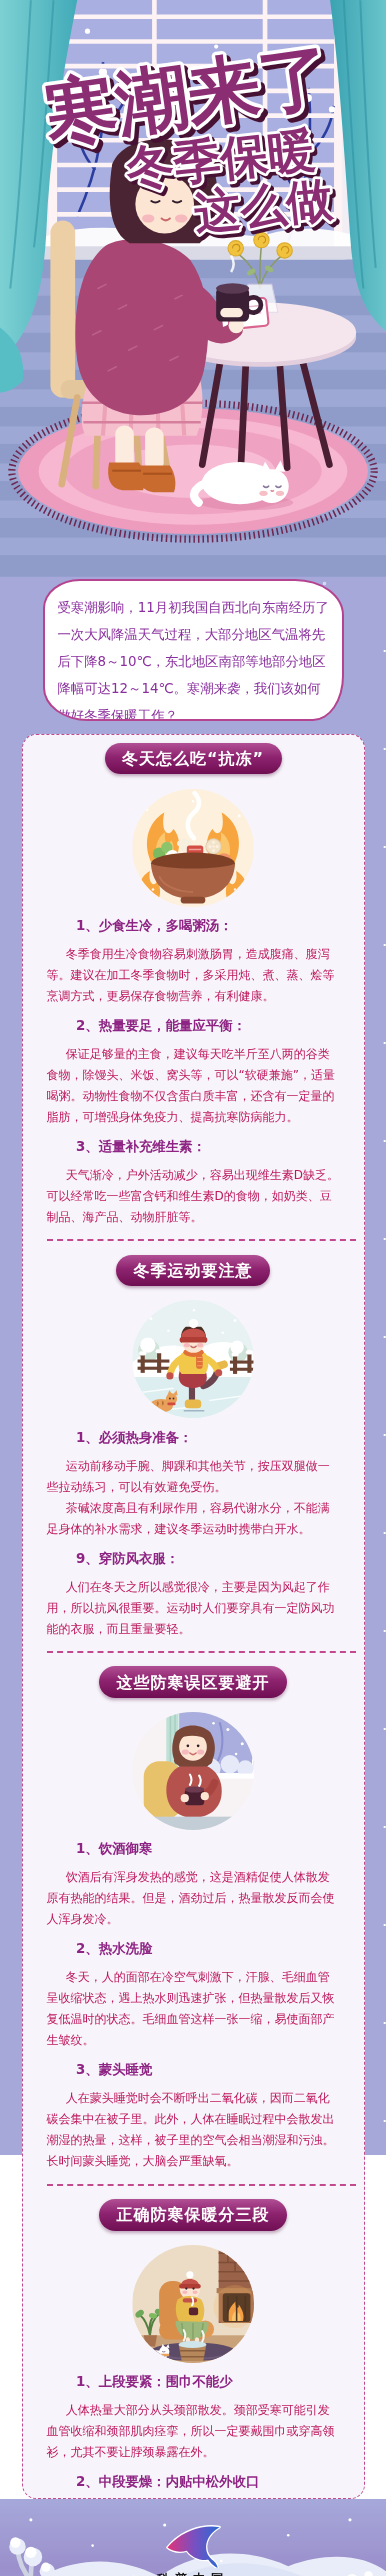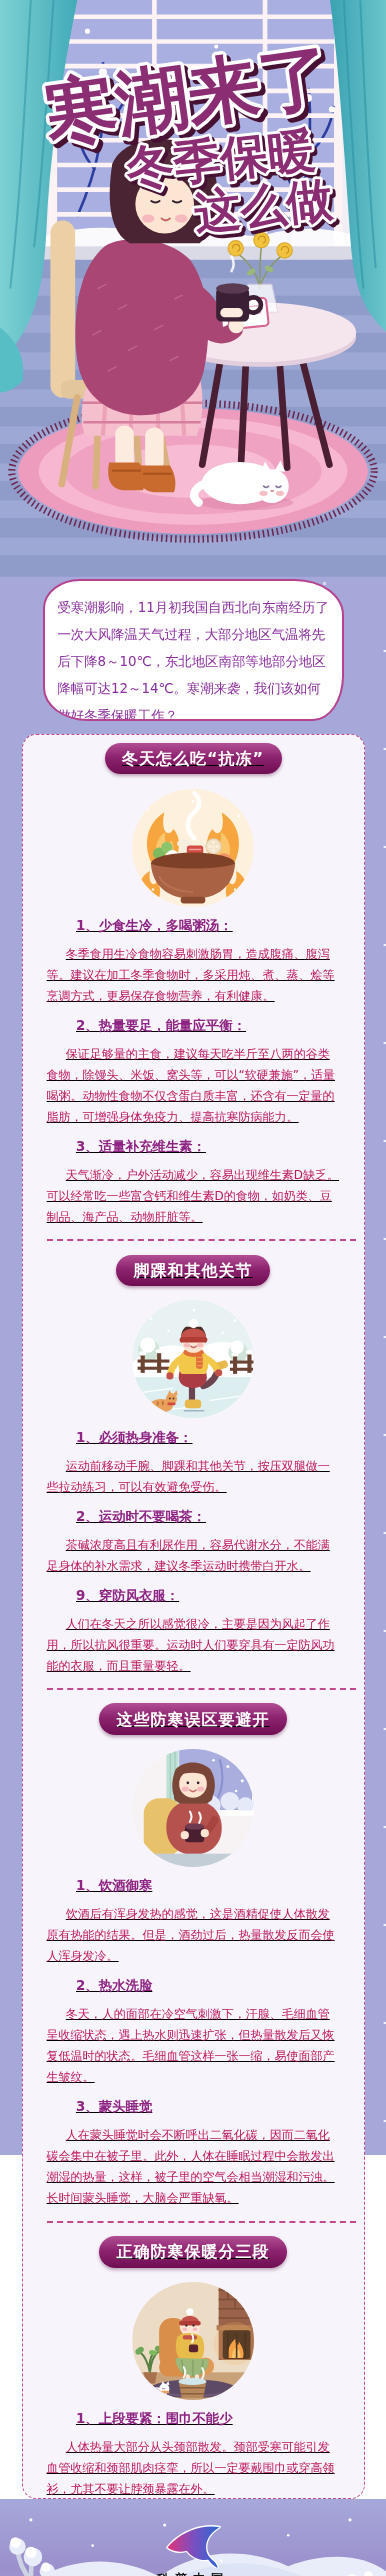--- a/index.html
+++ b/index.html
@@ -28,21 +28,21 @@
     background:#ffffff; border:2.6px solid #b5438f;
     border-radius:37px 49px 31px 45px / 29px 36px 45px 33px;
     padding:13.4px 10.3px 0 12.4px; overflow:hidden; z-index:3;
   }
   .intro p { margin:0; font-size:13.4px; line-height:27px; color:#8a2f9e; }
 
   
   .panel {
     position:absolute; left:21.6px; top:734px; width:343px; height:1765px;
     background:#f7f5fb; border:1.5px dashed #c2498e; border-radius:14.4px;
-    padding:7.7px 24px 0 24px; overflow:hidden; z-index:2;text-decoration:underline;
+    padding:7.7px 24px 0 24px; overflow:hidden; z-index:2;
   }
   .pill {
     display:block; width:max-content; margin:0 auto 14.4px auto;
     background:linear-gradient(180deg,#b14f94 0%, #8e2370 45%, #6f0e52 100%);
     color:#ffffff; font-size:16px; font-weight:bold; letter-spacing:1px;
     line-height:1.2; padding:6.2px 17.5px; border-radius:17.5px;
     box-shadow:0 2.1px 3.6px rgba(80,10,60,.35); text-align:center;
   }
   .oval { display:block; width:122px; height:118px; margin:0 auto 8.2px auto;
     border-radius:50%; overflow:hidden; }
@@ -386,21 +386,21 @@
       <p class="item-b">冬季食用生冷食物容易刺激肠胃，造成腹痛、腹泻等。建议在加工冬季食物时，多采用炖、煮、蒸、烩等烹调方式，更易保存食物营养，有利健康。</p>
       <p class="item-h">2、热量要足，能量应平衡：</p>
       <p class="item-b">保证足够量的主食，建议每天吃半斤至八两的谷类食物，除馒头、米饭、窝头等，可以“软硬兼施”，适量喝粥。动物性食物不仅含蛋白质丰富，还含有一定量的脂肪，可增强身体免疫力、提高抗寒防病能力。</p>
       <p class="item-h">3、适量补充维生素：</p>
       <p class="item-b">天气渐冷，户外活动减少，容易出现维生素D缺乏。可以经常吃一些富含钙和维生素D的食物，如奶类、豆制品、海产品、动物肝脏等。</p>
     </section>
 
     <hr class="divider">
 
     <section>
-      <div class="pill">脚踝和其他关节</div>
+      <div class="pill">冬季运动要注意</div>
       <figure class="oval">
         <svg width="122" height="118" viewBox="0 0 236 230">
           <rect width="236" height="230" fill="#e8f2f3"></rect>
           <path d="M0,122 C40,84 92,80 122,102 C160,70 212,80 236,106 L236,152 L0,152 Z" fill="#ffffff"></path>
           <g>
             <circle cx="32" cy="98" r="21" fill="#cfe3d8"></circle>
               <circle cx="30" cy="88" r="15" fill="#ffffff"></circle>
             <circle cx="206" cy="102" r="19" fill="#cfe3d8"></circle>
               <circle cx="204" cy="92" r="13" fill="#ffffff"></circle>
           </g>
@@ -476,21 +476,20 @@
               <circle cx="36" cy="36" r="3"></circle>
               <circle cx="200" cy="40" r="3"></circle>
               <circle cx="120" cy="20" r="2.5"></circle>
               <circle cx="70" cy="60" r="2.5"></circle>
               <circle cx="176" cy="64" r="2.5"></circle>
             </g>
         </svg>
       </figure>
       <p class="item-h">1、必须热身准备：</p>
       <p class="item-b">运动前移动手腕、脚踝和其他关节，按压双腿做一些拉动练习，可以有效避免受伤。</p>
-      <p class="item-h">2、运动时不要喝茶：</p>
       <p class="item-b">茶碱浓度高且有利尿作用，容易代谢水分，不能满足身体的补水需求，建议冬季运动时携带白开水。</p>
       <p class="item-h">9、穿防风衣服：</p>
       <p class="item-b">人们在冬天之所以感觉很冷，主要是因为风起了作用，所以抗风很重要。运动时人们要穿具有一定防风功能的衣服，而且重量要轻。</p>
     </section>
 
     <hr class="divider">
 
     <section>
       <div class="pill">这些防寒误区要避开</div>
       <figure class="oval">

